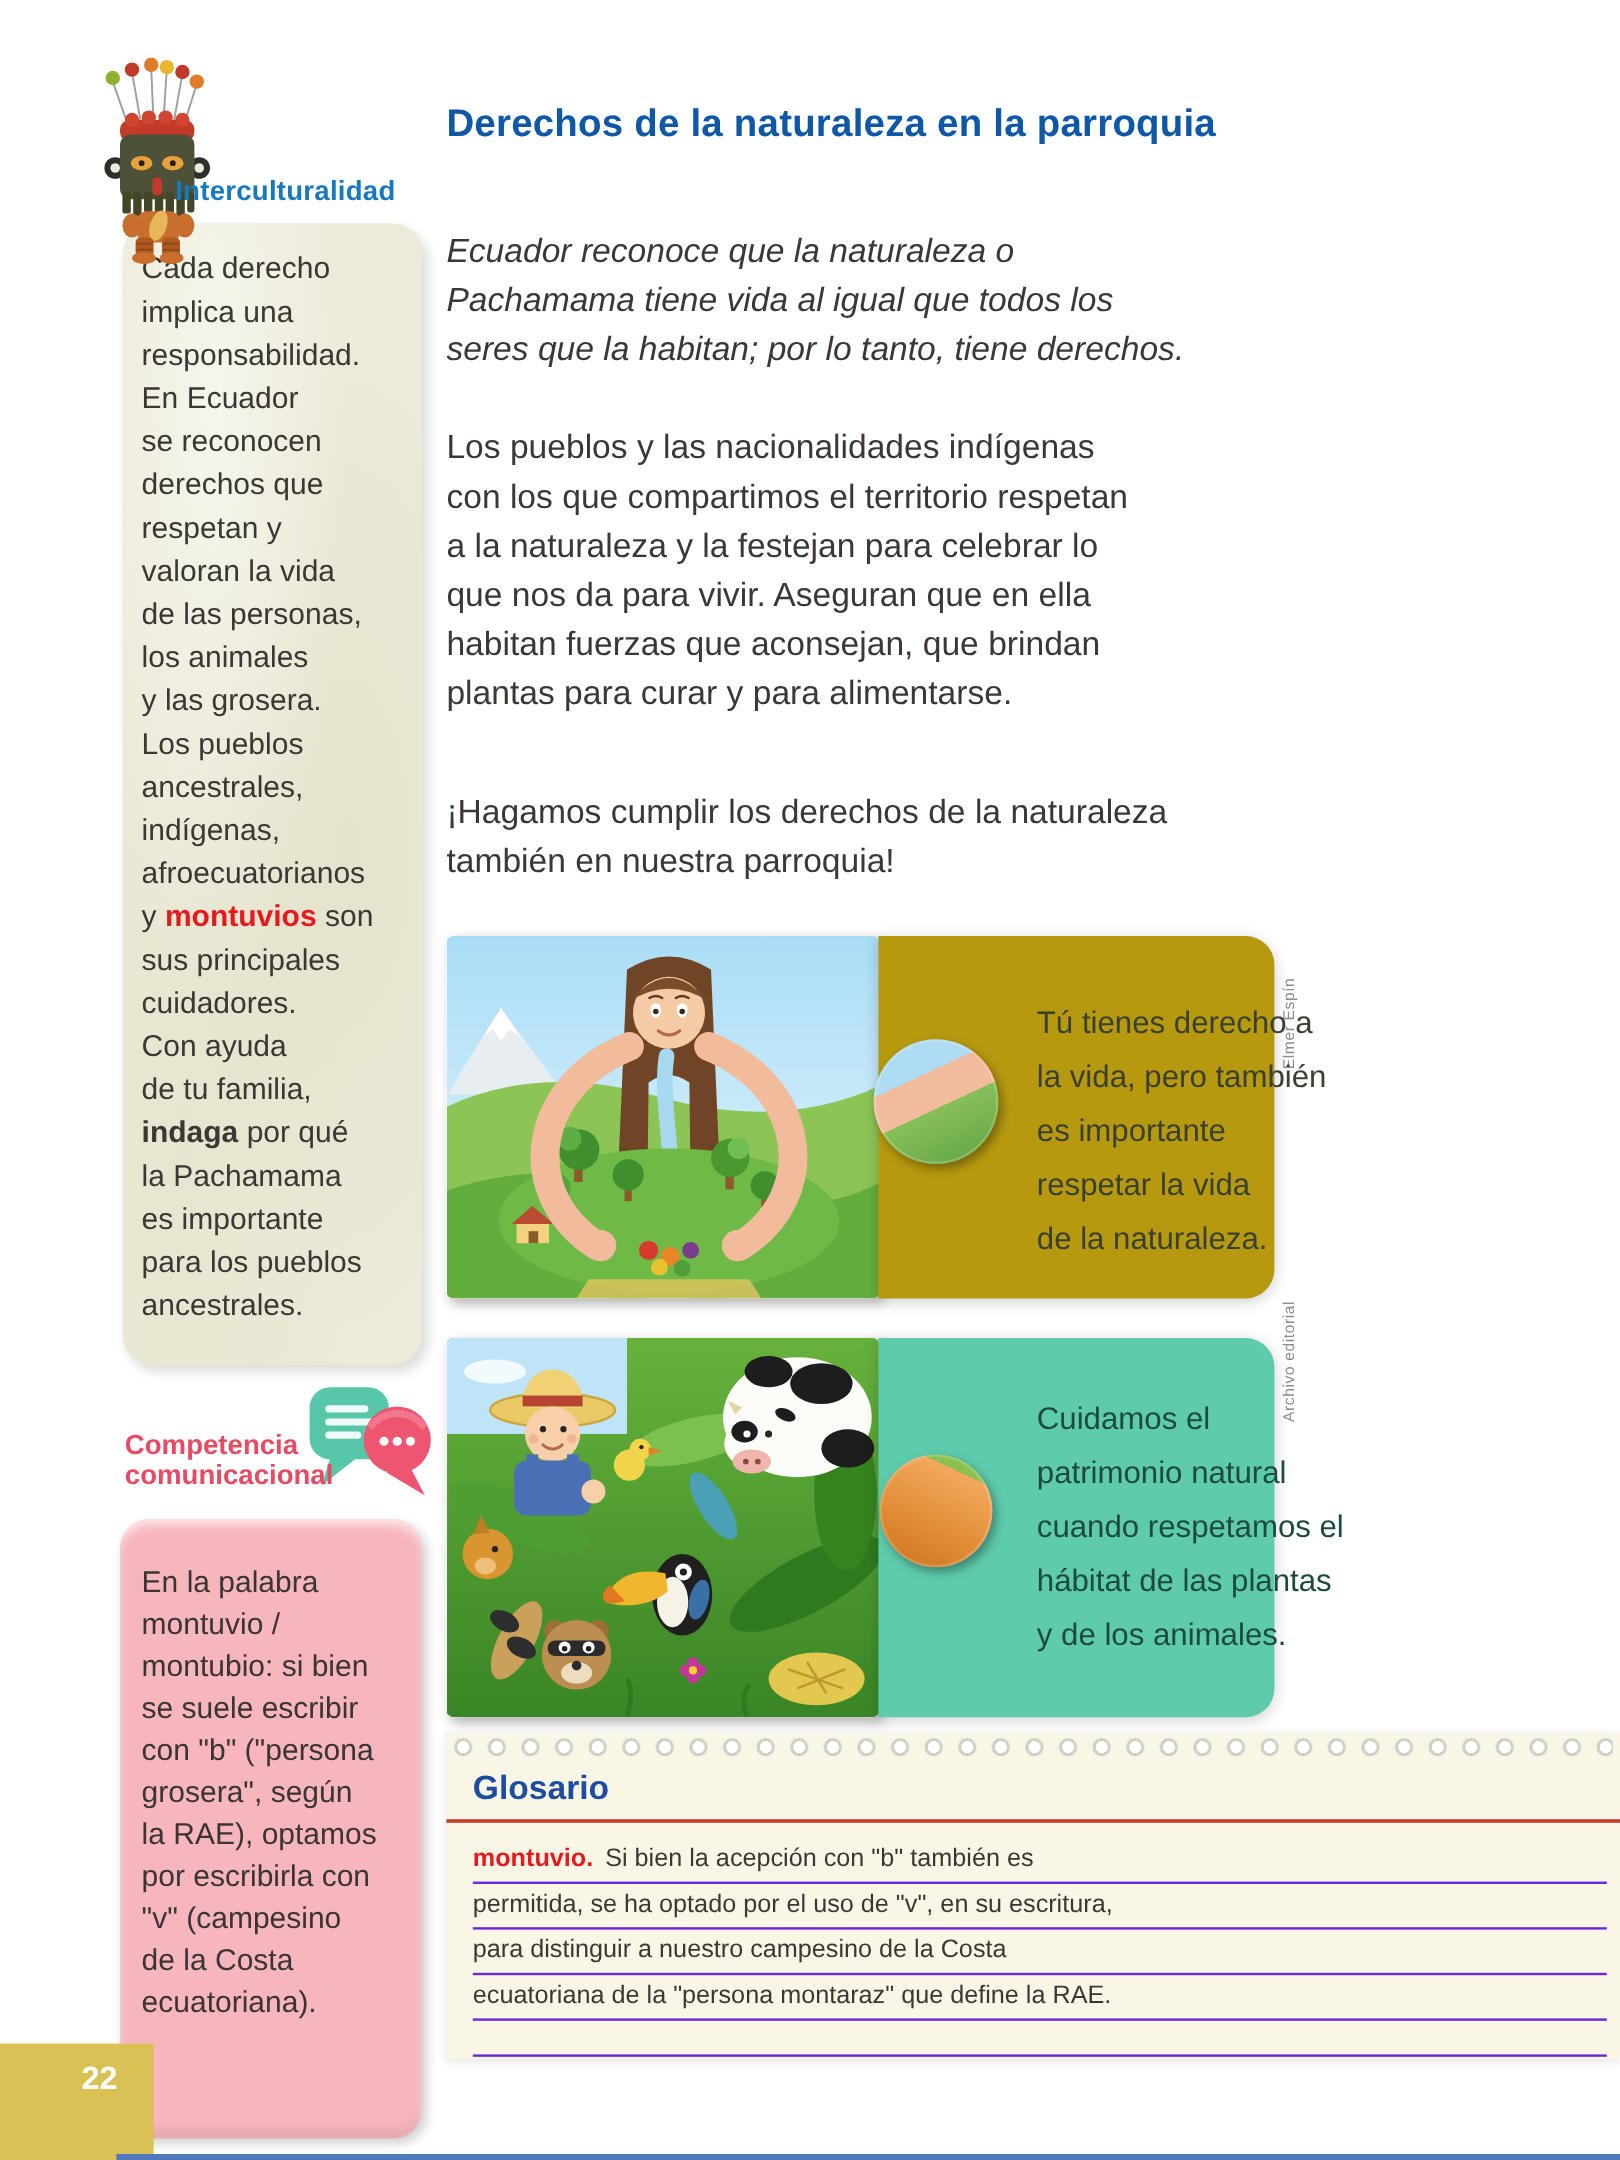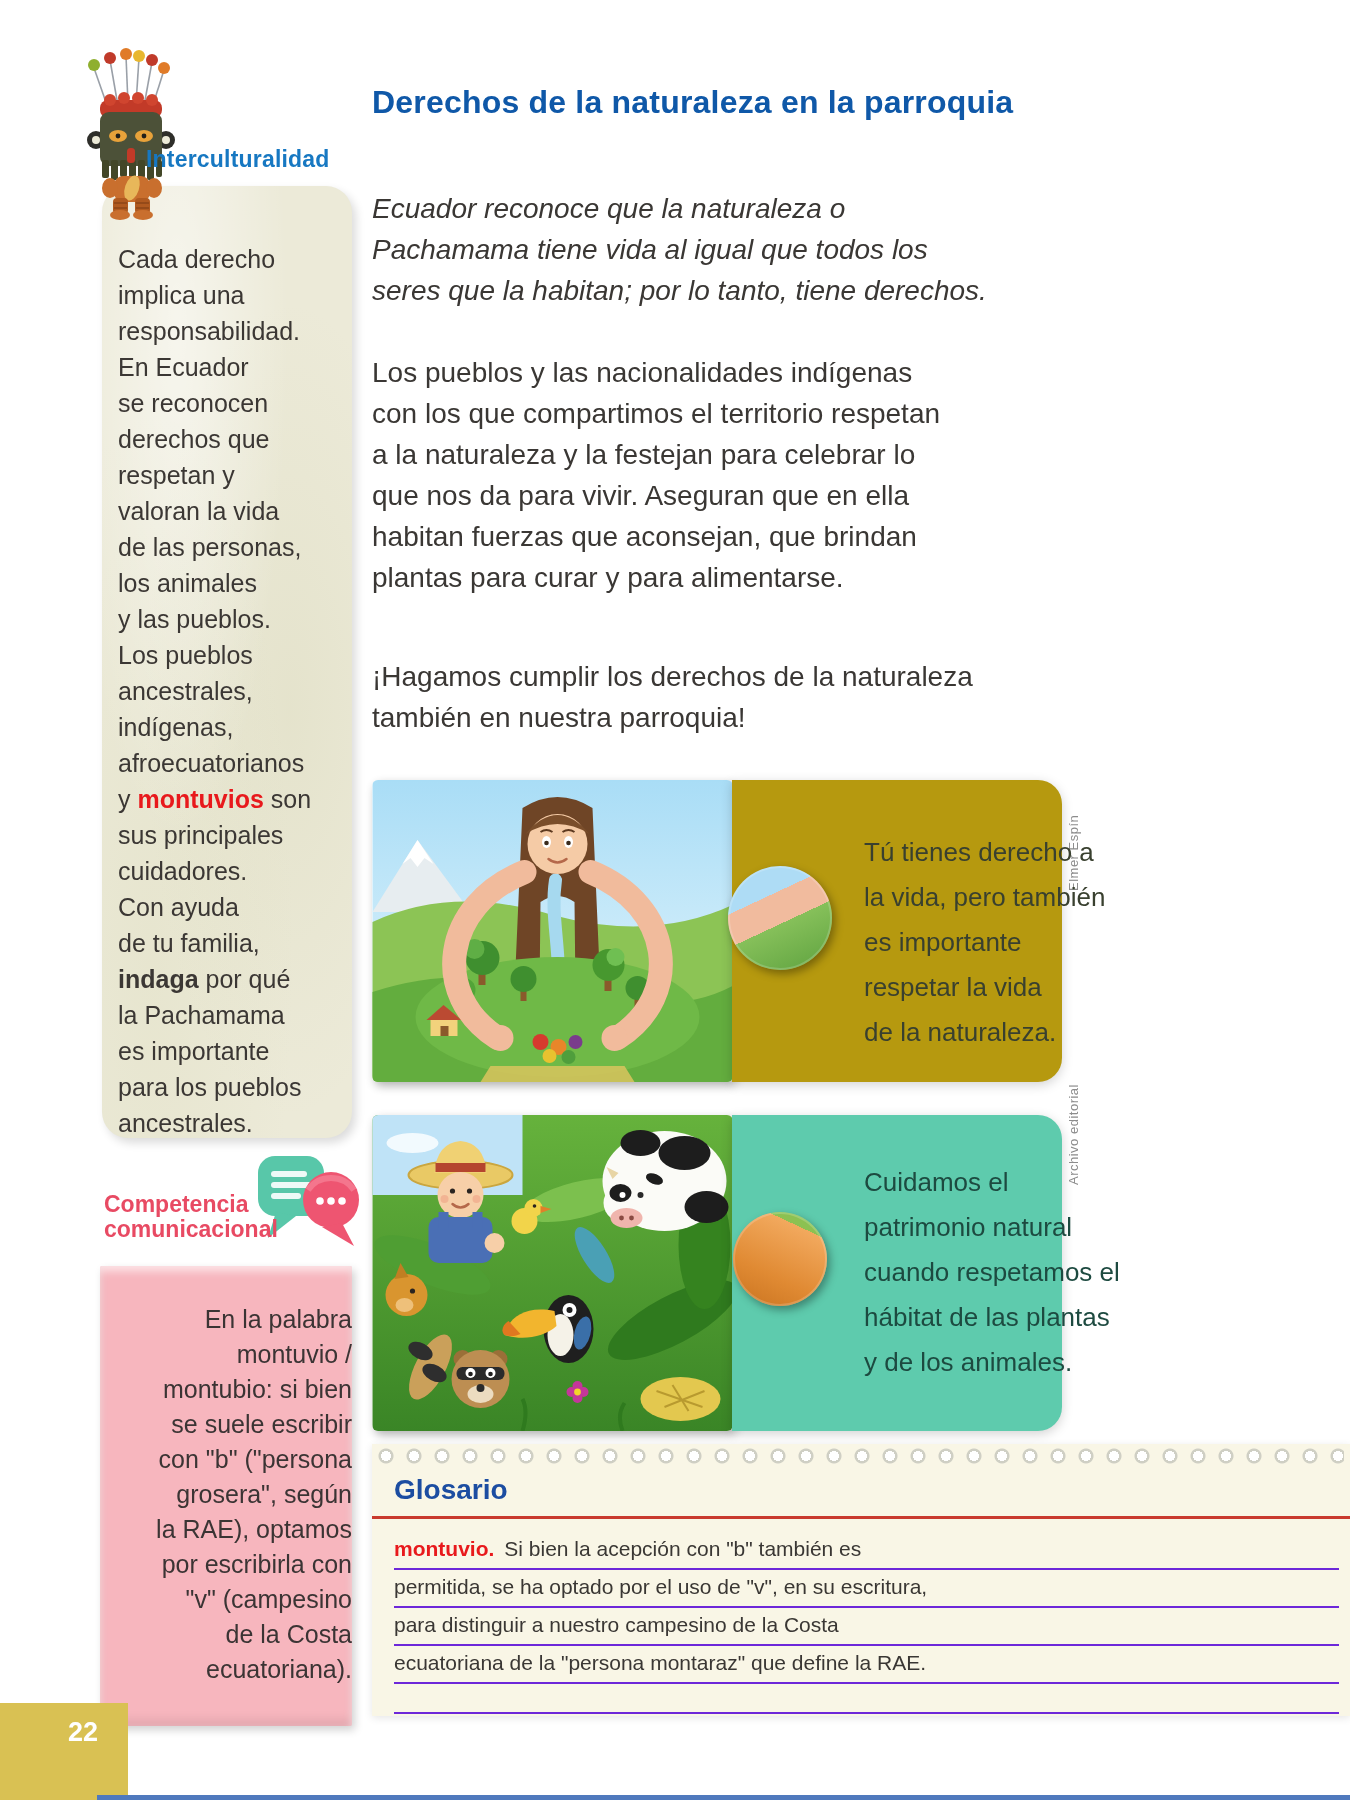--- a/index.html
+++ b/index.html
@@ -10,21 +10,21 @@
   
   .mask-icon{left:76px;top:48px;width:110px;height:172px;z-index:3;}
   .intercultural-label{left:146px;top:146px;font-size:23px;font-weight:bold;color:#1778c2;letter-spacing:.2px;z-index:3;}
   .sidebar-note{left:102px;top:186px;width:250px;height:952px;border-radius:26px;z-index:1;
       background:
         radial-gradient(ellipse at 30% 15%, rgba(255,255,255,.55), transparent 45%),
         radial-gradient(ellipse at 75% 55%, rgba(195,195,150,.18), transparent 55%),
         radial-gradient(ellipse at 20% 80%, rgba(210,210,170,.2), transparent 50%),
         #ecead8;
       box-shadow:4px 5px 10px rgba(0,0,0,.14);
-      padding:55px 0 0 16px;box-sizing:border-box;}
+      padding:20px 0 0 16px;box-sizing:border-box;}
   .sidebar-note .line{font-size:25px;line-height:36px;white-space:nowrap;color:#3b3734;}
   .red{color:#e8191c;font-weight:bold;}
   b{font-weight:bold;}
 
   
   .main-title{left:372px;top:84px;width:720px;font-size:32px;font-weight:bold;color:#0f58a8;letter-spacing:.2px;}
   .para{left:372px;width:710px;}
   .para .pline{font-size:28px;line-height:41px;white-space:nowrap;color:#3a3734;}
   .p1{top:188px;font-style:italic;} .p2{top:352px;} .p3{top:656px;}
 
@@ -45,23 +45,23 @@
   .card-text .cline{font-size:26px;line-height:45px;white-space:nowrap;}
   .ct1 .cline{color:#39402f;} .ct2 .cline{color:#1d4a40;}
   .credit{width:18px;font-size:13px;color:#8c8c8c;writing-mode:vertical-rl;transform:rotate(180deg);
           text-align:center;letter-spacing:.5px;}
   .credit1{left:1066px;top:778px;height:150px;}
   .credit2{left:1066px;top:1050px;height:170px;}
 
   
   .competencia-label{left:104px;top:1192px;font-size:23px;font-weight:bold;color:#e84a63;line-height:25px;z-index:3;}
   .bubbles-icon{left:250px;top:1150px;width:118px;height:104px;z-index:2;}
-  .pink-note{left:100px;top:1266px;width:252px;height:460px;border-radius:2px;background:#f7b6be;
+  .pink-note{left:100px;top:1266px;width:252px;height:516px;border-radius:24px;background:#f7b6be;
       box-shadow:inset 0 5px 8px rgba(255,255,255,.65), inset 0 -7px 10px rgba(0,0,0,.08), 3px 4px 9px rgba(0,0,0,.18);
-      padding:36px 0 0 18px;box-sizing:border-box;text-align:right;}
+      padding:36px 0 0 18px;box-sizing:border-box;}
   .pink-note .line{font-size:25px;line-height:35px;white-space:nowrap;color:#3b3434;}
 
   
   .glosario{left:372px;top:1444px;width:978px;height:272px;background:#f9f6e6;box-shadow:0 2px 8px rgba(0,0,0,.10);text-decoration:underline;}
   .spiral{position:absolute;left:6px;top:2px;width:966px;height:24px;
       background-image:radial-gradient(circle at 8px 10px,#ffffff 0 5px,#cfcfc4 5px 7px,transparent 8px);
       background-size:28px 24px;background-repeat:repeat-x;}
   .glosario-title{position:absolute;left:22px;top:30px;font-size:28px;font-weight:bold;color:#1c4da1;}
   .glosario-rule{position:absolute;left:0;top:72px;width:978px;height:3px;background:#c93a2e;}
   .glosario-text{position:absolute;left:22px;top:88px;width:945px;}
@@ -141,21 +141,21 @@
     <div class="line">Cada derecho</div>
     <div class="line">implica una</div>
     <div class="line">responsabilidad.</div>
     <div class="line">En Ecuador</div>
     <div class="line">se reconocen</div>
     <div class="line">derechos que</div>
     <div class="line">respetan y</div>
     <div class="line">valoran la vida</div>
     <div class="line">de las personas,</div>
     <div class="line">los animales</div>
-    <div class="line">y las pueblos.</div>
+    <div class="line">y las grosera.</div>
     <div class="line">Los pueblos</div>
     <div class="line">ancestrales,</div>
     <div class="line">indígenas,</div>
     <div class="line">afroecuatorianos</div>
     <div class="line"><span>y </span><span class="red">montuvios</span><span> son</span></div>
     <div class="line">sus principales</div>
     <div class="line">cuidadores.</div>
     <div class="line">Con ayuda</div>
     <div class="line">de tu familia,</div>
     <div class="line"><b>indaga</b><span> por qué</span></div>

